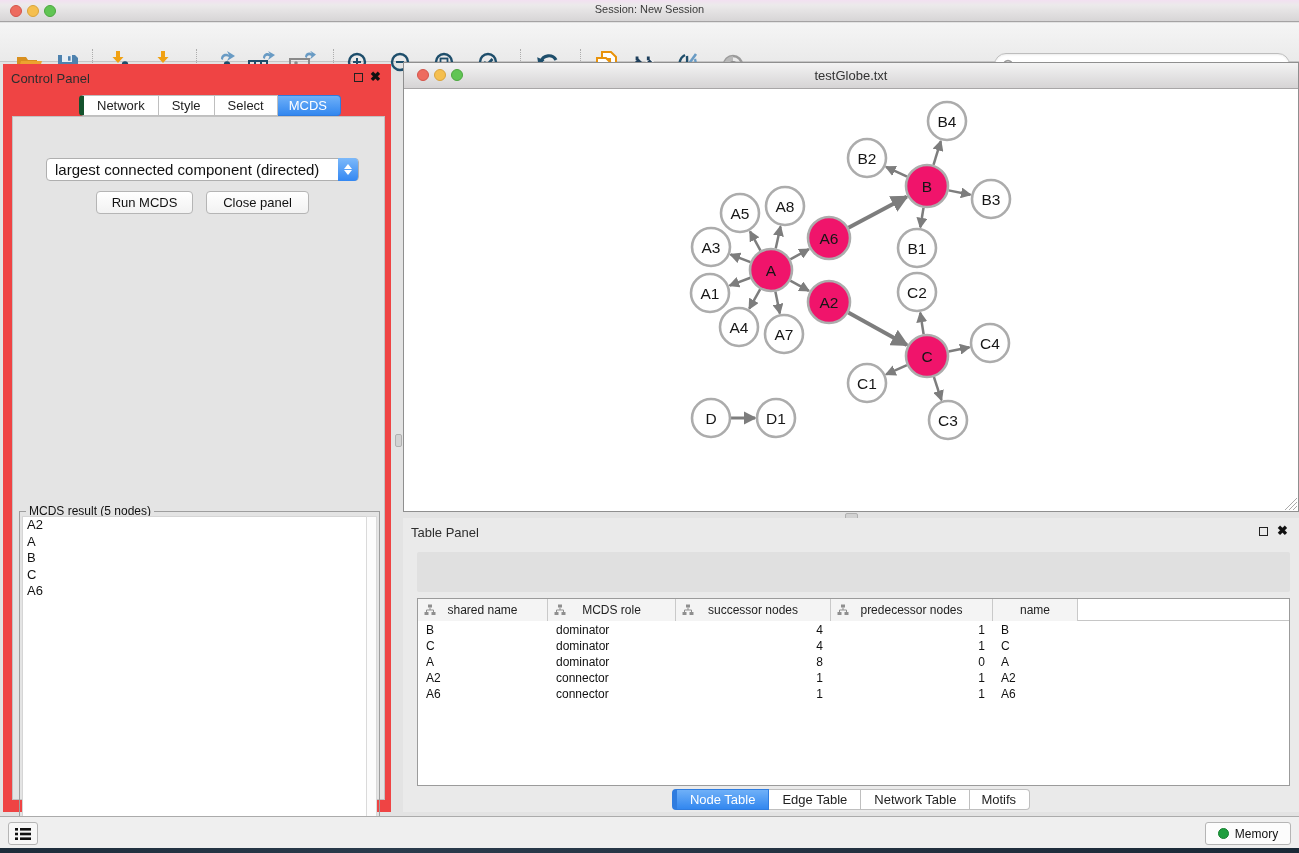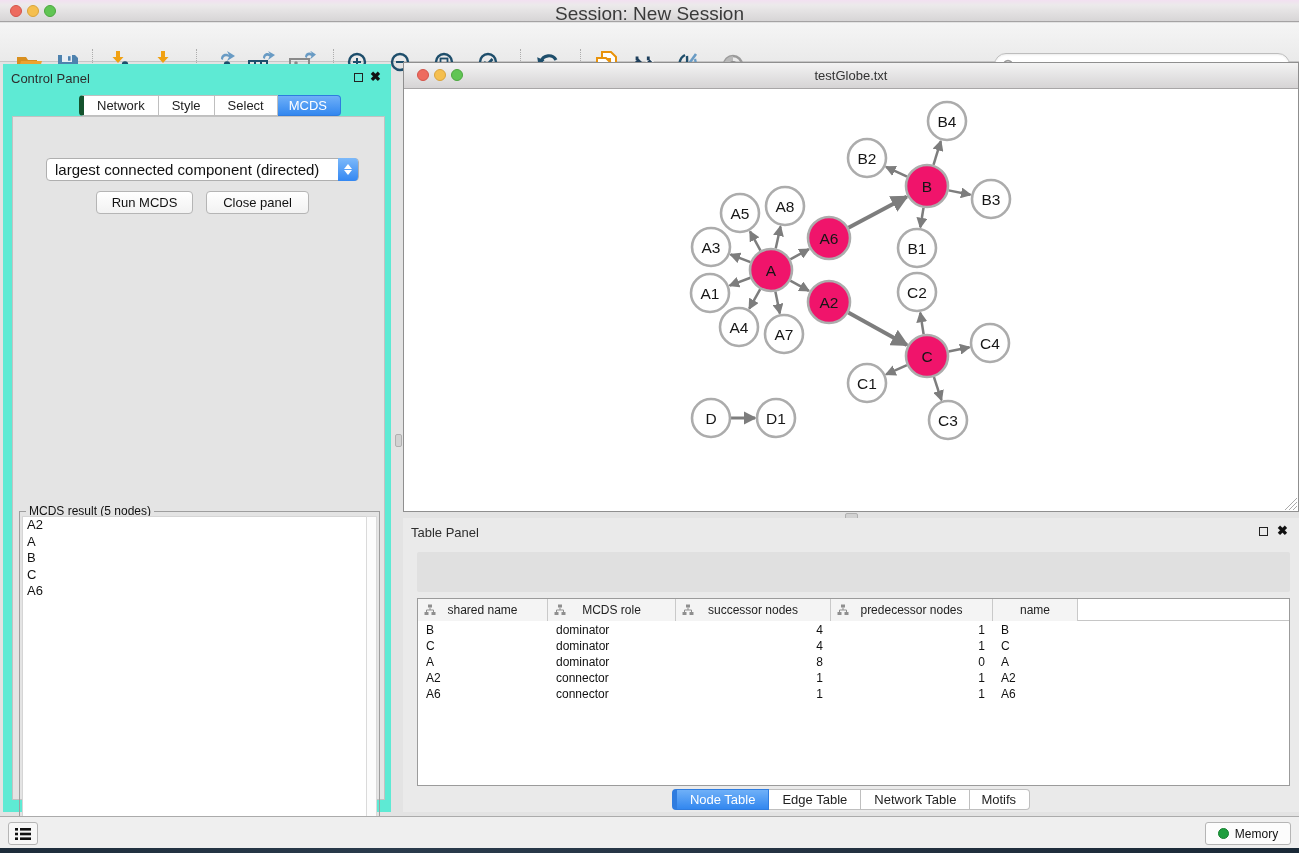--- a/index.html
+++ b/index.html
@@ -11,33 +11,33 @@
   }
   
   #titlebar{position:absolute;left:0;top:0;width:1299px;height:22px;
     background:linear-gradient(180deg,#F2E0F1 0px,#ECEAEB 5px,#E3E1E2 12px,#D6D4D5 22px);
     border-bottom:1px solid #A5A3A4;}
   .tl{position:absolute;top:5px;width:12px;height:12px;border-radius:50%;}
   .tl.red{background:#ED6B5F;border:1px solid #D4544A;}
   .tl.yel{background:#F5BF4F;border:1px solid #D9A33C;}
   .tl.grn{background:#61C554;border:1px solid #4CA73F;}
   #titlebar .title{position:absolute;left:0;right:0;top:3px;text-align:center;
-    font-size:19px;color:#3A3A3A;}
+    font-size:11px;color:#3A3A3A;}
   
   #toolbar{position:absolute;left:0;top:23px;width:1299px;height:39px;
     background:linear-gradient(180deg,#F5F5F5,#EAEAEA);border-bottom:1px solid #C6C6C6;}
   .tbi{position:absolute;top:27px;width:30px;height:30px;display:flex;align-items:center;justify-content:center;cursor:default;}
   .tbsep{position:absolute;top:26px;height:32px;width:0;border-left:1px dotted #ADADAD;}
   #search-wrap{position:absolute;left:994px;top:30px;width:296px;height:24px;background:#FFFFFF;
     border:1px solid #BDBDBD;border-radius:12px;box-shadow:inset 0 1px 2px rgba(0,0,0,.08);}
   #search-wrap svg{position:absolute;left:7px;top:5px;}
   #search-input{position:absolute;left:24px;top:1px;width:264px;height:20px;border:none;outline:none;
     font-size:13px;background:transparent;font-family:"Liberation Sans",sans-serif;}
   
-  #control-panel{position:absolute;left:3px;top:64px;width:388px;height:748px;background:#5eead4;}
+  #control-panel{position:absolute;left:3px;top:64px;width:388px;height:748px;background:#ef4444;}
   .panel-title{position:absolute;left:8px;top:7px;font-size:13px;color:#2E2E2E;}
   .winbtn-sq{position:absolute;top:9px;width:9px;height:9px;border:1.5px solid #222;}
   .winbtn-x{position:absolute;top:5px;font-size:13px;font-weight:bold;color:#111;}
   #cp-tabs{position:absolute;left:76px;top:31px;height:21px;display:flex;}
   .tab{height:21px;padding:0 13px;font-size:13px;line-height:20px;background:#FFFFFF;
     border:1px solid #BFBFBF;border-left:none;color:#222;cursor:default;}
   .tab:first-child{border-left:5px solid #14532d;border-radius:4px 0 0 4px;}
   .tab:last-child{border-radius:0 4px 4px 0;padding-left:11px;}
   .tab.active{background:linear-gradient(#6FB0F8,#3287EF);border-color:#2F7CDF;color:#FFFFFF;}
   #cp-body{position:absolute;left:9px;top:52px;width:373px;height:684px;background:#E4E4E4;

